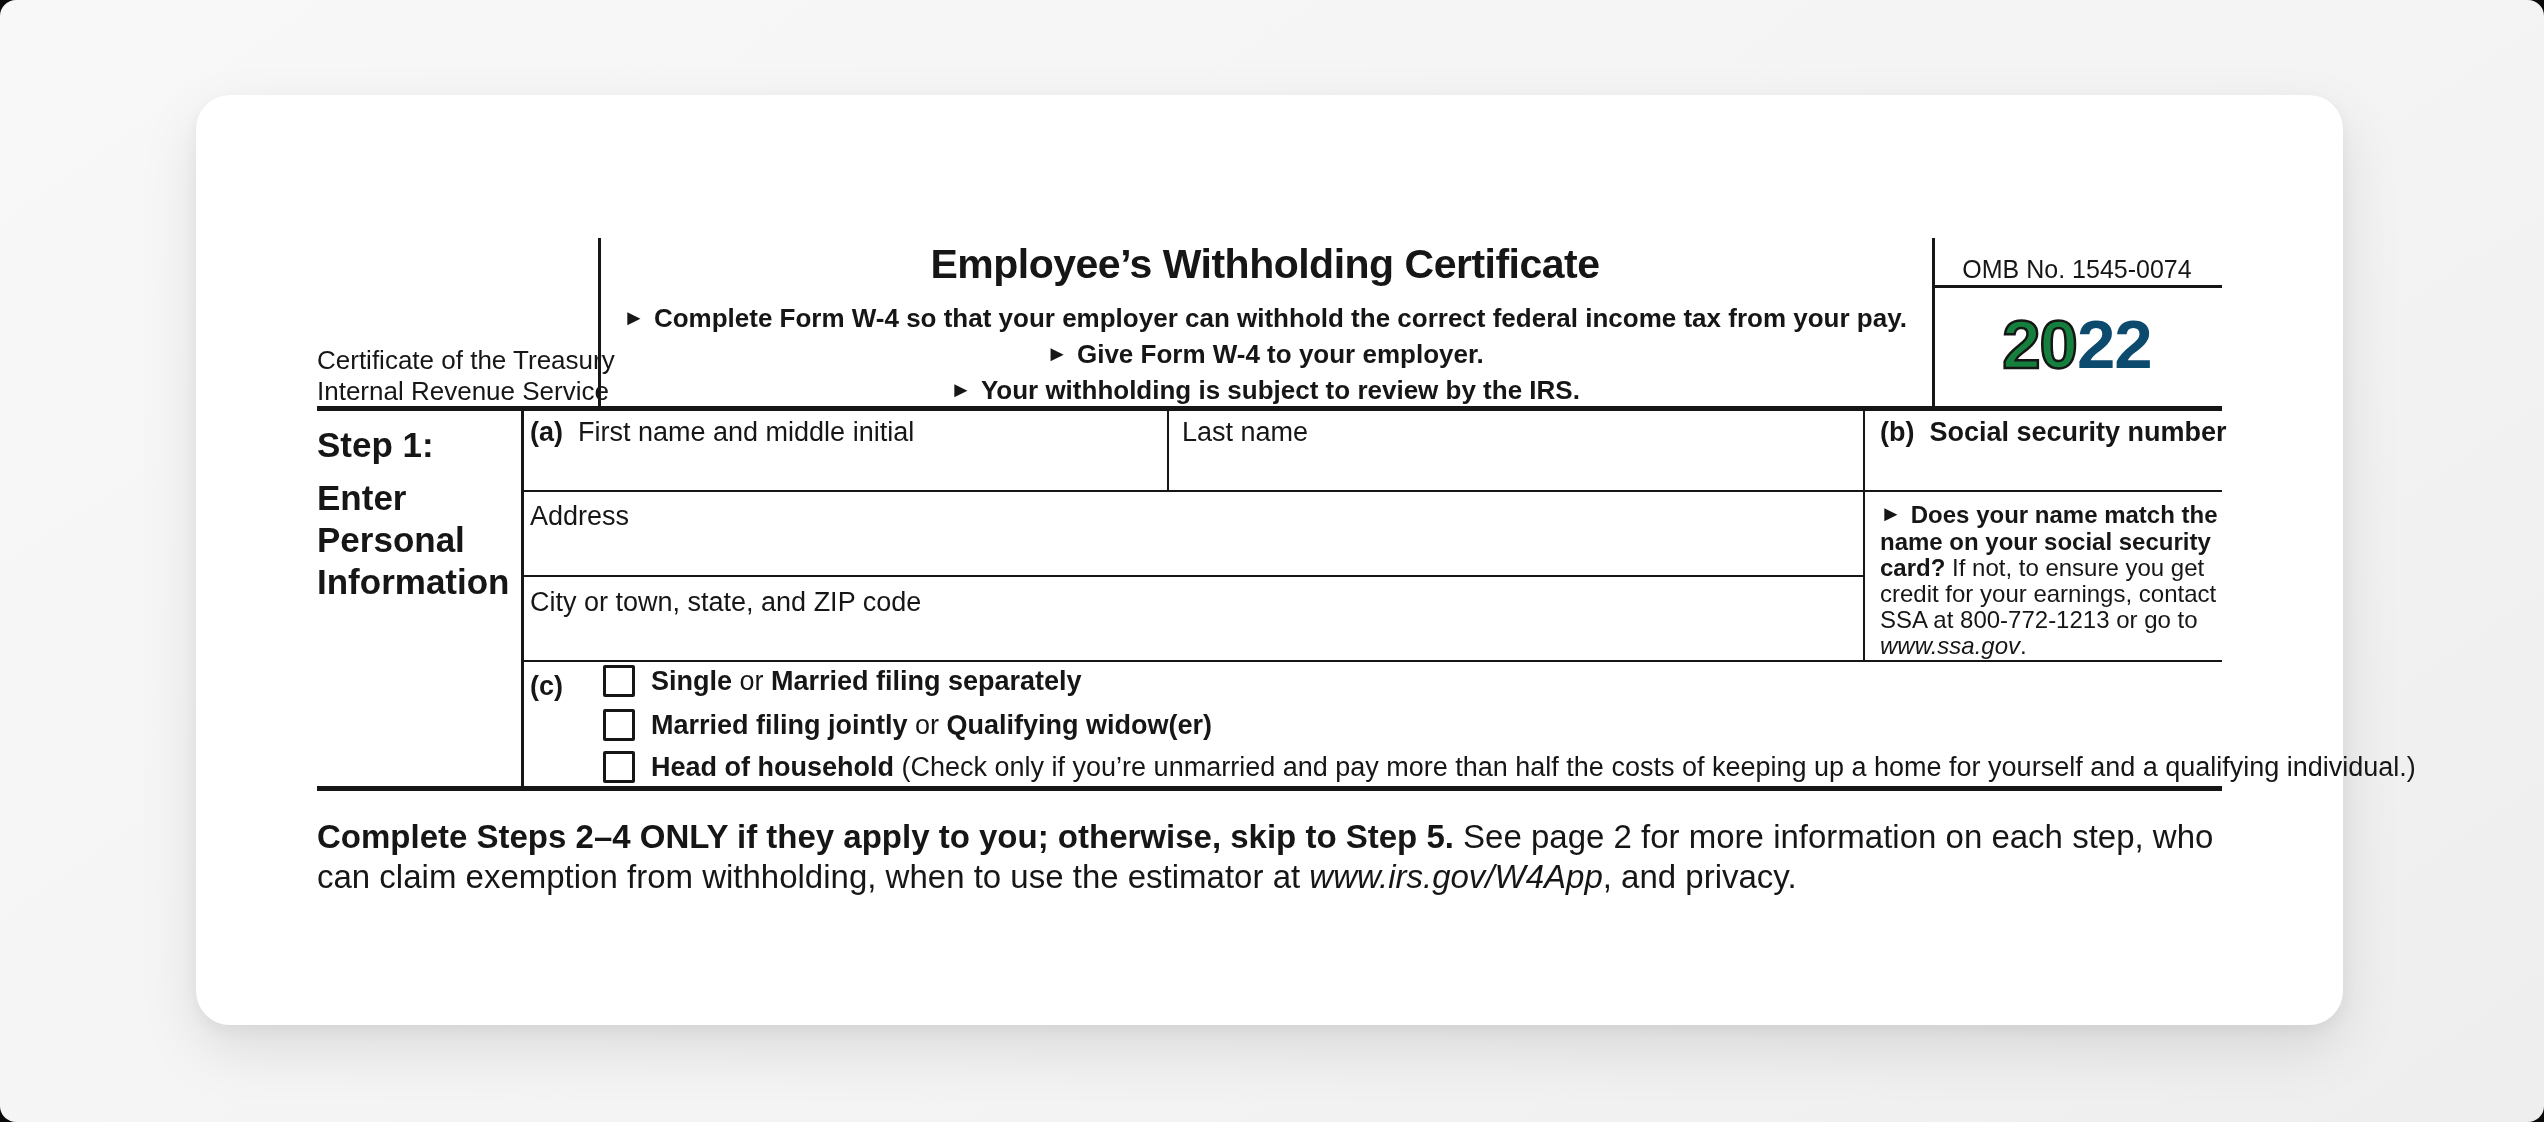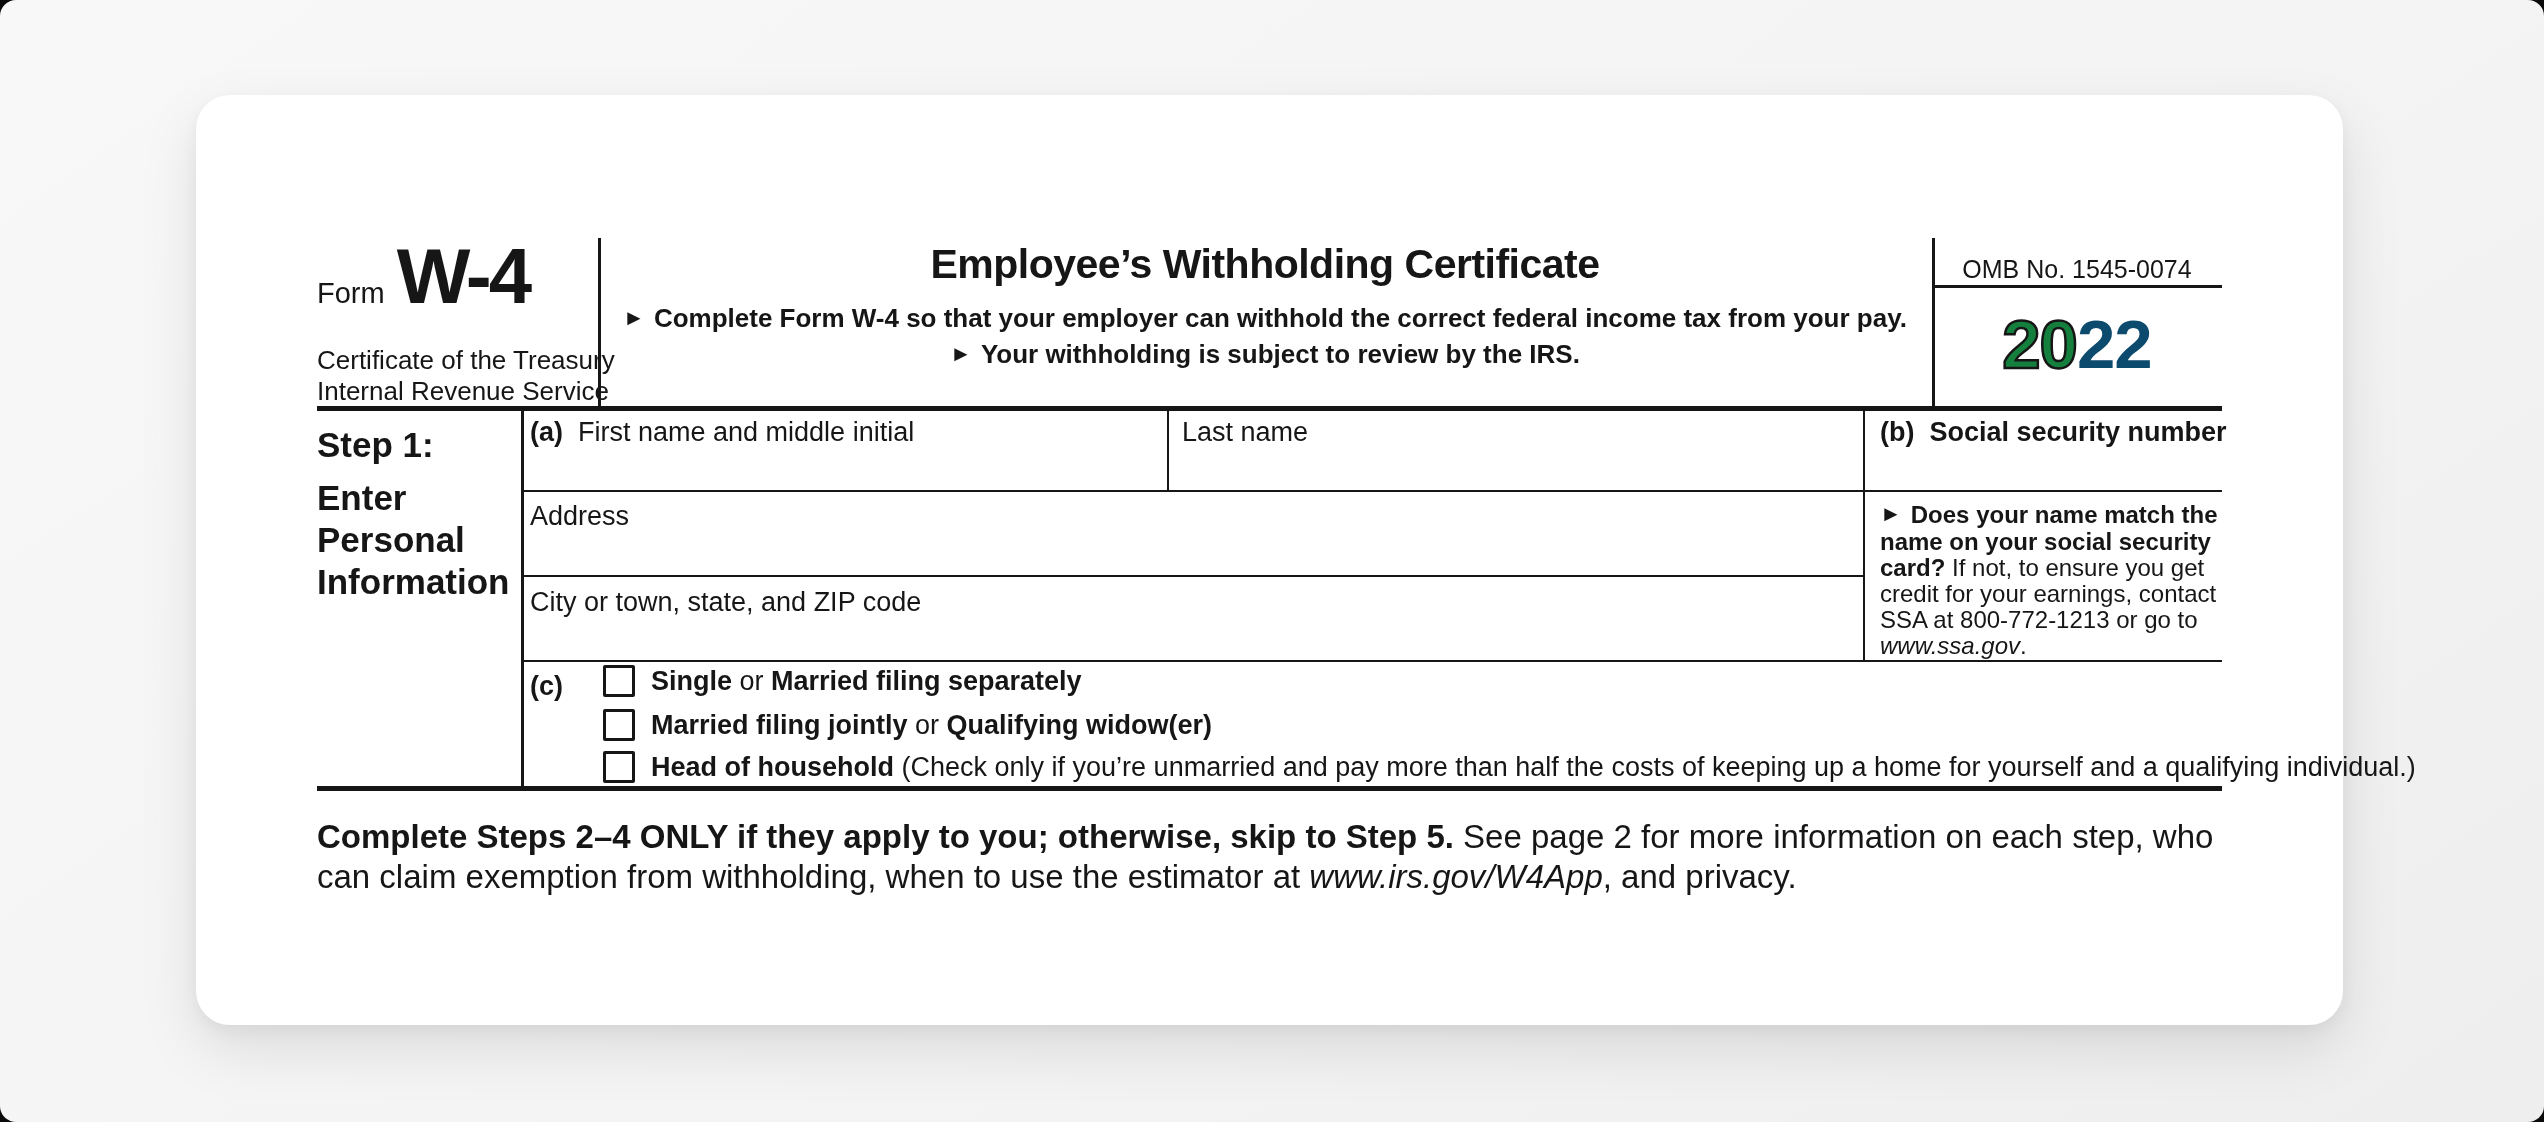--- a/index.html
+++ b/index.html
@@ -46,33 +46,30 @@
   .cbbox{width:26px;height:26px;border:3px solid #161616;border-radius:2px;background:#fff;flex:0 0 auto;}
   .cblabel{margin-left:16px;font-size:27px;white-space:nowrap;}
   .footer-note{position:absolute;left:121px;top:722px;width:1905px;font-size:33px;line-height:40px;}
 </style>
 </head>
 <body>
 
 <div class="screen">
   <div class="card">
 
-    <div class="form-id-row">
-      <span class="form-word">Form</span>
-      <span class="form-num">W-4</span>
-    </div>
     <div class="agency">
       <div>Certificate of the Treasury</div>
       <div>Internal Revenue Service</div>
     </div>
 
     <div class="title-block">
       <div class="main-title">Employee’s Withholding Certificate</div>
       <div class="bullets">
         <div><span class="arrow">►</span><span>Complete Form W-4 so that your employer can withhold the correct federal income tax from your pay.</span></div>
+        <div><span class="arrow">►</span><span>Give Form W-4 to your employer.</span></div>
         <div><span class="arrow">►</span><span>Your withholding is subject to review by the IRS.</span></div>
       </div>
     </div>
 
     <div class="omb-block">OMB No. 1545-0074</div>
     <div class="year">
       <span class="year-outline">20</span><span class="year-bold">22</span>
     </div>
 
     <div class="line" style="left:402px;top:143px;width:3px;height:171px;"></div>

